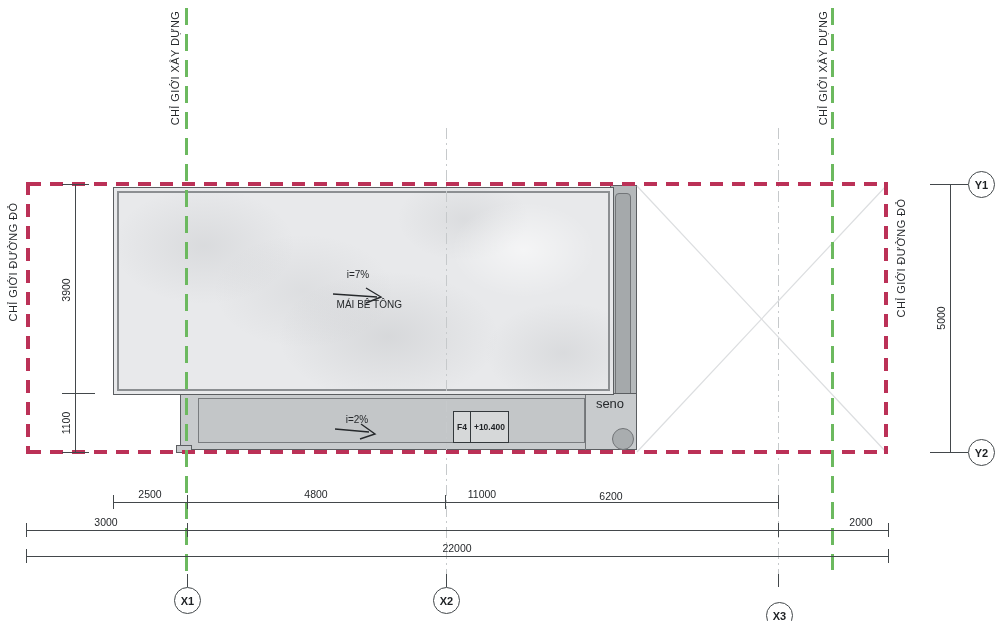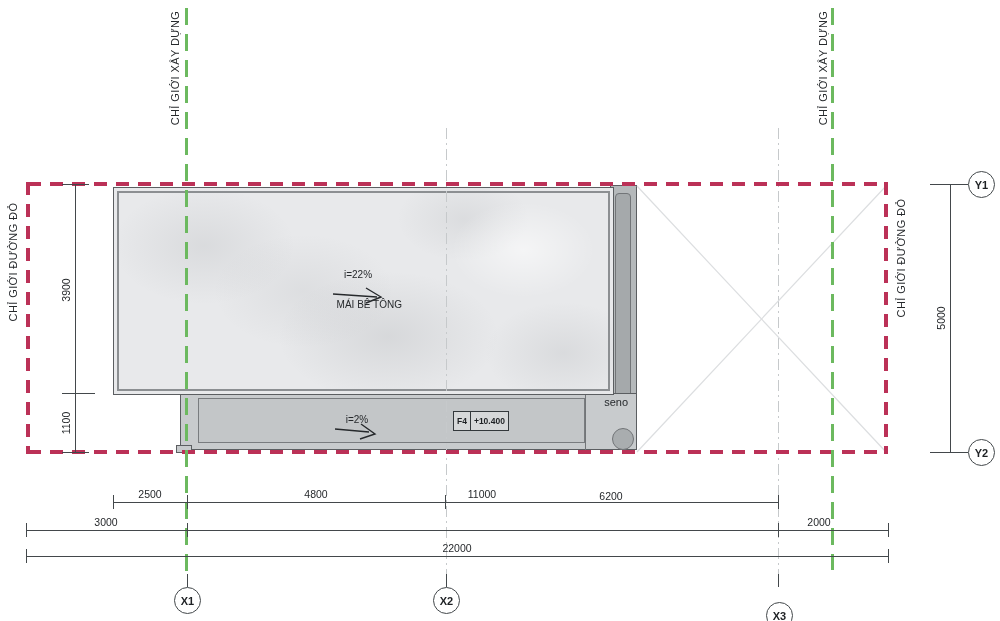--- a/index.html
+++ b/index.html
@@ -48,23 +48,23 @@
   .terrace{position:absolute;left:180px;top:393px;width:457px;height:57px;
      background:#c8cbcd;border:1px solid #5b5e61;box-sizing:border-box;}
   .terrace-inner{position:absolute;left:198px;top:398px;width:387px;height:45px;
      background:#c3c6c8;border:1px solid #797c7f;box-sizing:border-box;}
   .terrace-divider{position:absolute;left:585px;top:393px;width:1px;height:57px;background:#727578;}
   .terrace-notch{position:absolute;left:176px;top:445px;width:16px;height:8px;
      background:#c8cbcd;border:1px solid #5b5e61;box-sizing:border-box;}
   
   .level-box{position:absolute;left:453px;top:411px;display:flex;align-items:stretch;
      border:1.5px solid #33383b;background:rgba(250,250,250,0.35);}
-  .level-box .cell{font-size:8.5px;font-weight:bold;padding:4px 3px;color:#1e2124;}
+  .level-box .cell{font-size:8.5px;font-weight:bold;padding:10px 3px;color:#1e2124;}
   .level-box .cell:first-child{border-right:1.5px solid #33383b;}
-  .small-label{position:absolute;font-size:11px;color:#26292c;text-align:right;}
+  .small-label{position:absolute;font-size:13px;color:#26292c;text-align:center;}
   .anno{position:absolute;font-size:10px;color:#26292c;text-align:center;}
   svg.overlay{position:absolute;left:0;top:0;pointer-events:none;}
 </style>
 </head>
 <body>
 
 <div id="canvas">
 
   <div class="gutter-strip"></div>
   <div class="gutter-channel"></div>
@@ -98,21 +98,21 @@
   <div class="vtext" style="left:823px;top:68px;">
     <span class="boundary-label">CHỈ GIỚI XÂY DỰNG</span>
   </div>
   <div class="vtext" style="left:13px;top:262px;">
     <span class="boundary-label">CHỈ GIỚI ĐƯỜNG ĐỎ</span>
   </div>
   <div class="vtext" style="left:901px;top:258px;">
     <span class="boundary-label">CHỈ GIỚI ĐƯỜNG ĐỎ</span>
   </div>
 
-  <div class="anno" style="left:336px;top:269px;width:44px;">i=22%</div>
+  <div class="anno" style="left:336px;top:269px;width:44px;">i=7%</div>
   <div class="anno" style="left:312px;top:299px;width:90px;text-align:right;">MÁI BÊ TÔNG</div>
   <div class="anno" style="left:335px;top:414px;width:44px;">i=2%</div>
   <div class="small-label" style="left:592px;top:396px;width:36px;">seno</div>
   <div class="level-box">
     <span class="cell">F4</span>
     <span class="cell">+10.400</span>
   </div>
   <svg class="overlay" width="1000" height="621">
 
     <line x1="333" y1="294" x2="377" y2="297" stroke="#26292c" stroke-width="1.4"></line>
@@ -149,21 +149,21 @@
   <div class="dimtext" style="left:286px;top:488px;width:60px;">4800</div>
   <div class="dimtext" style="left:581px;top:490px;width:60px;">6200</div>
 
   <div class="hline" style="left:26px;top:530px;width:862px;"></div>
   <div class="tickv" style="left:26px;top:523px;"></div>
   <div class="tickv" style="left:187px;top:523px;"></div>
   <div class="tickv" style="left:778px;top:523px;"></div>
   <div class="tickv" style="left:888px;top:523px;"></div>
   <div class="dimtext" style="left:76px;top:516px;width:60px;">3000</div>
   <div class="dimtext" style="left:452px;top:488px;width:60px;">11000</div>
-  <div class="dimtext" style="left:789px;top:516px;width:60px;">2000</div>
+  <div class="dimtext" style="left:831px;top:516px;width:60px;">2000</div>
 
   <div class="hline" style="left:26px;top:556px;width:862px;"></div>
   <div class="tickv" style="left:26px;top:549px;"></div>
   <div class="tickv" style="left:888px;top:549px;"></div>
   <div class="dimtext" style="left:427px;top:542px;width:60px;">22000</div>
 
   <div class="vline" style="left:187px;top:574px;height:13px;"></div>
   <div class="vline" style="left:446px;top:574px;height:13px;"></div>
   <div class="vline" style="left:778px;top:574px;height:13px;"></div>
   <div class="bubble" style="left:174px;top:587px;">X1</div>

